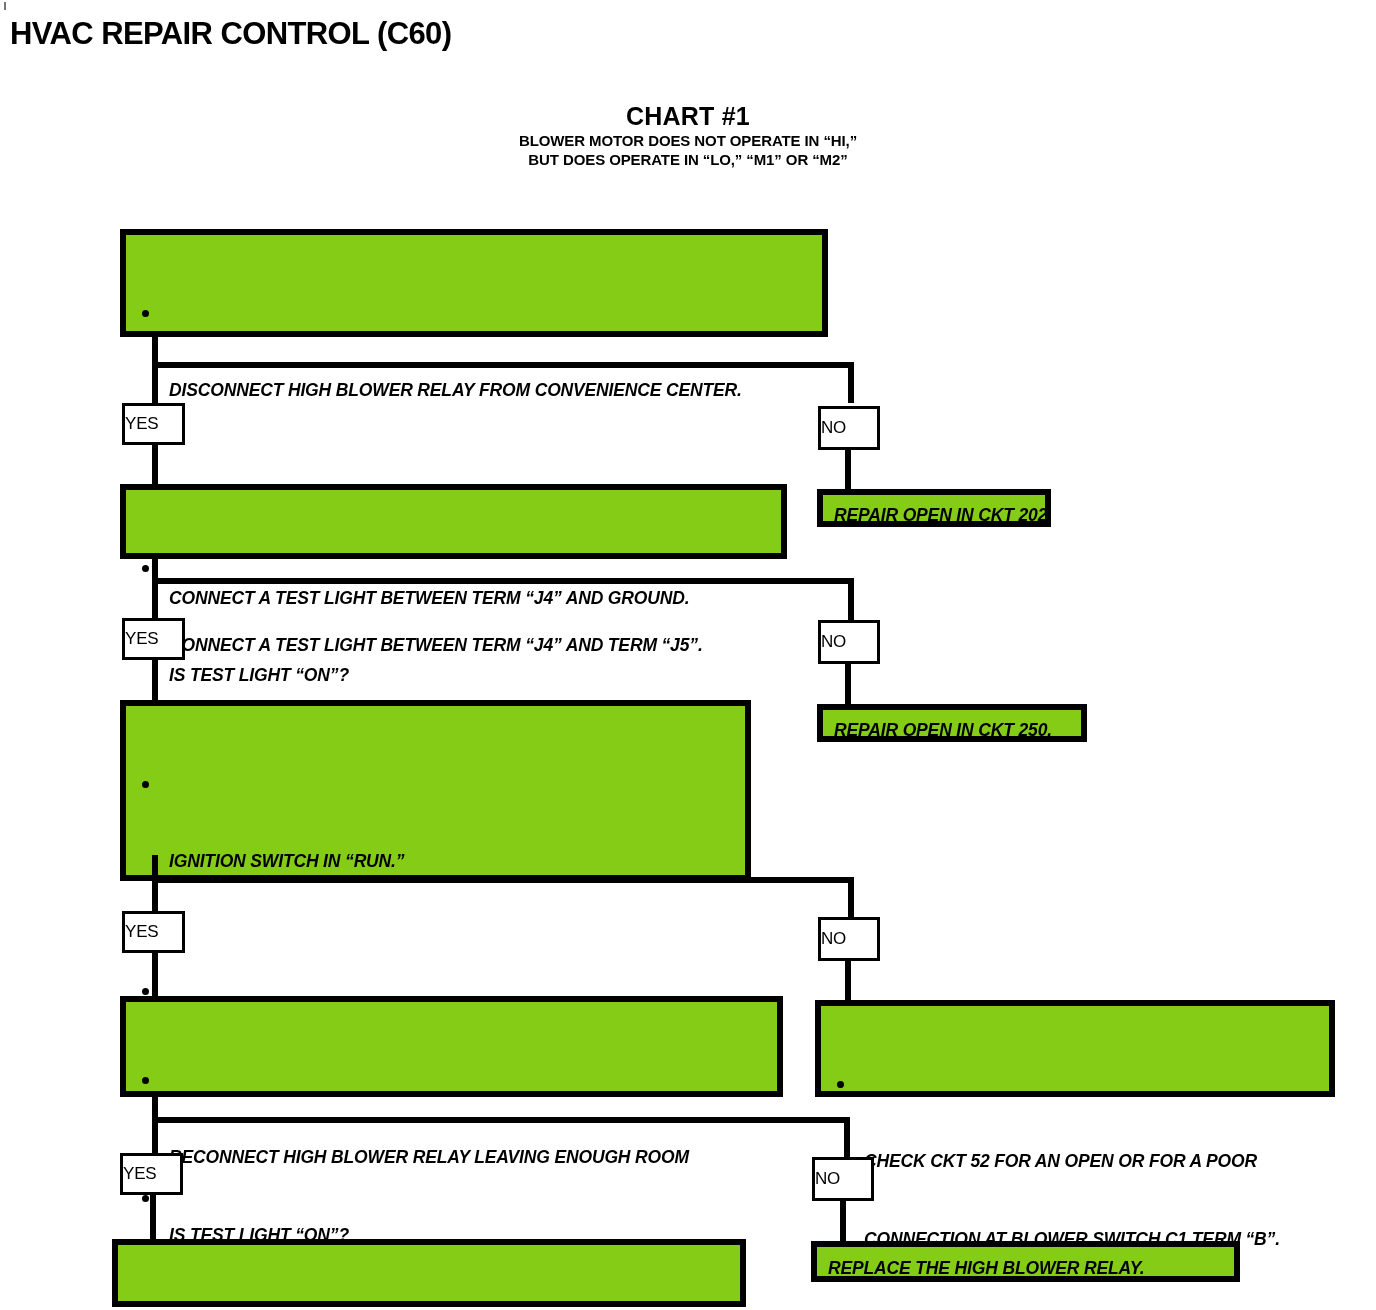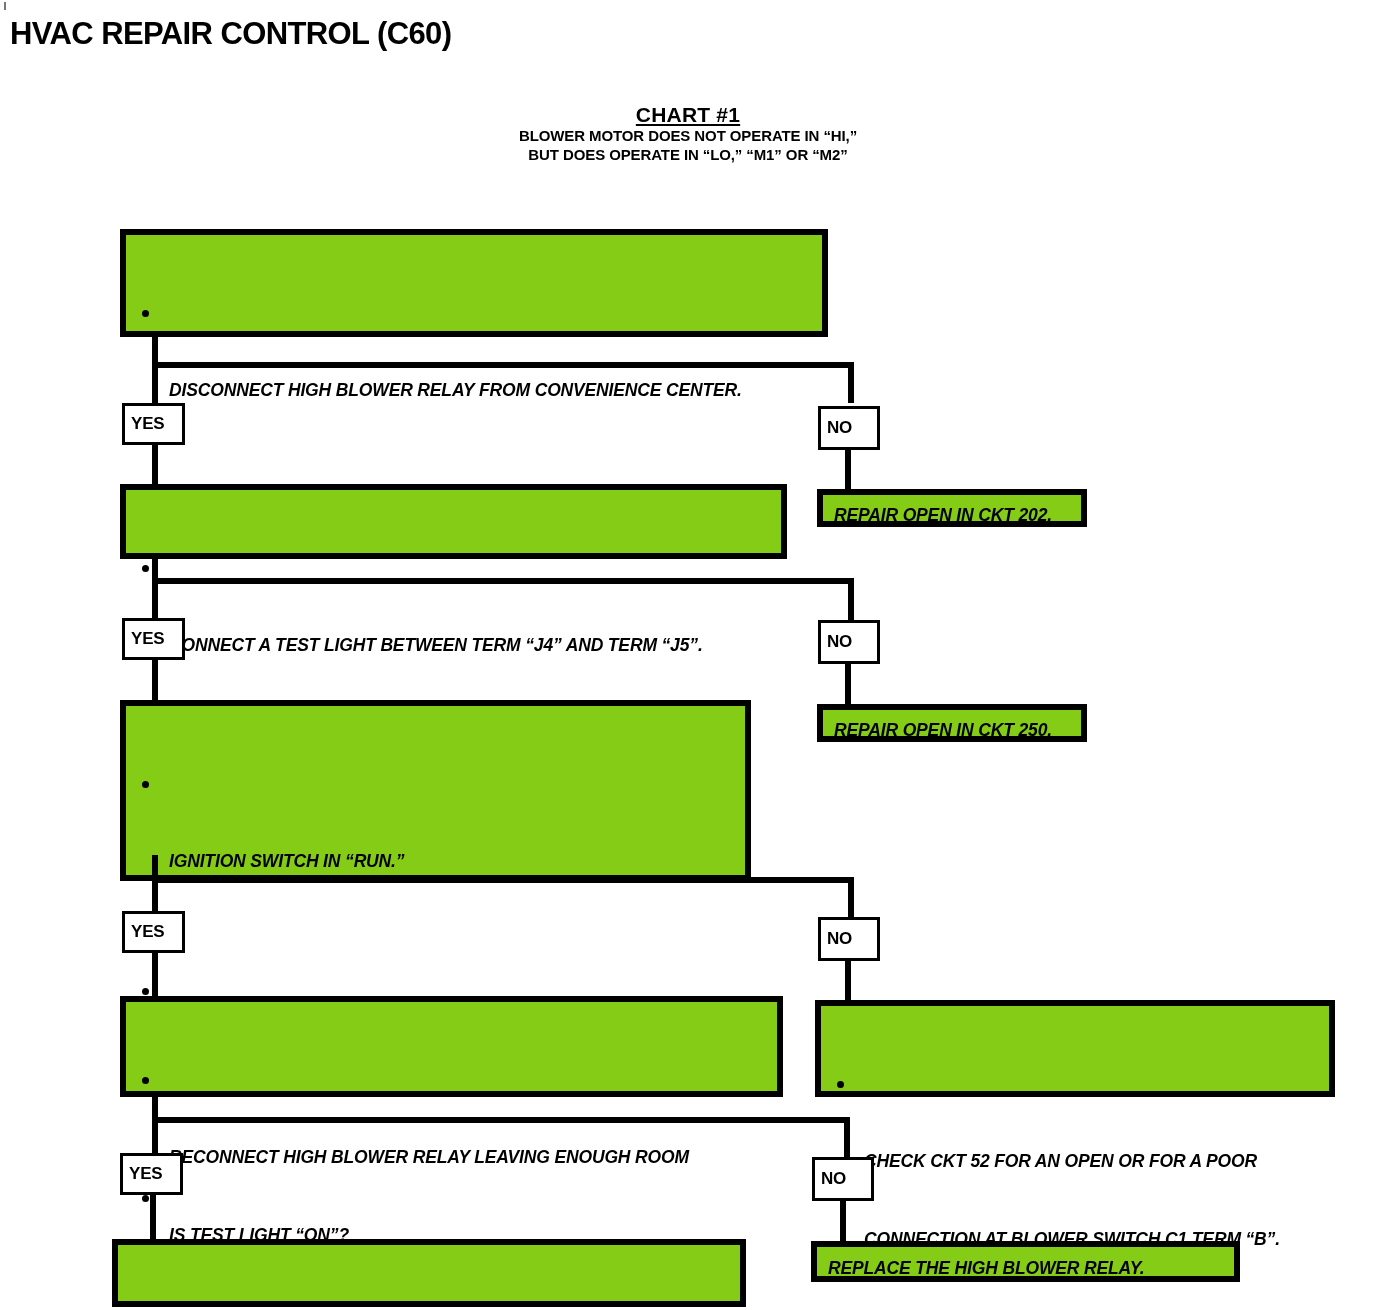--- a/index.html
+++ b/index.html
@@ -39,26 +39,25 @@
     white-space: nowrap;
   }
   .chart-head {
     position: absolute;
     left: 0;
     top: 103px;
     width: 1376px;
     text-align: center;
   }
   .chart-head .ch-line1 {
-    font-size: 21px;
+    font-size: 25px;
     font-weight: bold;
     letter-spacing: 0.2px;
     line-height: 1.1;
     margin-left: -690px; 
-    text-decoration: underline;
   }
   .chart-head .ch-line2,
   .chart-head .ch-line3 {
     font-size: 15px;
     font-weight: bold;
     letter-spacing: -0.1px;
     line-height: 1.28;
     margin-left: -690px;
   }
   .chart-head .inner {
@@ -100,26 +99,25 @@
     padding-left: 27px;
   }
 
   
   .tag {
     position: absolute;
     border: 3px solid #000;
     background: #fff;
     box-sizing: border-box;
     font-size: 17px;
-    font-weight: bold;
+    font-weight: normal;
     letter-spacing: -0.2px;
     display: flex;
     align-items: center;
     justify-content: flex-start;
-    padding-left: 6px;
   }
 
   
   .vline { position: absolute; background: #000; width: 6px; }
   .hline { position: absolute; background: #000; height: 6px; }
 </style>
 </head>
 <body>
 
 <div class="speck"></div>
@@ -133,20 +131,25 @@
     <div class="ch-line3">BUT DOES OPERATE IN “LO,” “M1” OR “M2”</div>
   </div>
 </div>
 
 <div class="fbox" style="left:120px; top:229px; width:708px; height:108px; padding:14px 10px 0 16px;">
   <div class="txt">
     <span class="bullet-row">
       <span class="bullet"></span>
       <span class="bullet-text">DISCONNECT HIGH BLOWER RELAY FROM CONVENIENCE CENTER.</span>
     </span>
+    <span class="bullet-row">
+      <span class="bullet"></span>
+      <span class="bullet-text">CONNECT A TEST LIGHT BETWEEN TERM “J4” AND GROUND.</span>
+      <span class="bullet-text">IS TEST LIGHT “ON”?</span>
+    </span>
   </div>
 </div>
 
 <div class="vline" style="left:152px; top:337px; height:72px;"></div>
 <div class="hline" style="left:152px; top:362px; width:702px;"></div>
 <div class="vline" style="left:848px; top:362px; height:41px;"></div>
 
 <div class="tag" style="left:122px; top:403px; width:63px; height:42px;">
   <span>YES</span>
 </div>
@@ -160,21 +163,21 @@
 <div class="fbox" style="left:120px; top:484px; width:667px; height:75px; padding:14px 10px 0 16px;">
   <div class="txt">
     <span class="bullet-row">
       <span class="bullet"></span>
       <span class="bullet-text">CONNECT A TEST LIGHT BETWEEN TERM “J4” AND TERM “J5”.</span>
       <span class="bullet-text">IS TEST LIGHT “ON”?</span>
     </span>
   </div>
 </div>
 
-<div class="fbox" style="left:817px; top:489px; width:270px; height:38px; padding:8px 8px 0 11px;">
+<div class="fbox" style="left:817px; top:489px; width:234px; height:38px; padding:8px 8px 0 11px;">
   <div class="txt">REPAIR OPEN IN CKT 202.</div>
 </div>
 
 <div class="vline" style="left:152px; top:559px; height:66px;"></div>
 <div class="hline" style="left:152px; top:578px; width:702px;"></div>
 <div class="vline" style="left:848px; top:578px; height:42px;"></div>
 
 <div class="tag" style="left:122px; top:618px; width:63px; height:42px;">
   <span>YES</span>
 </div>

